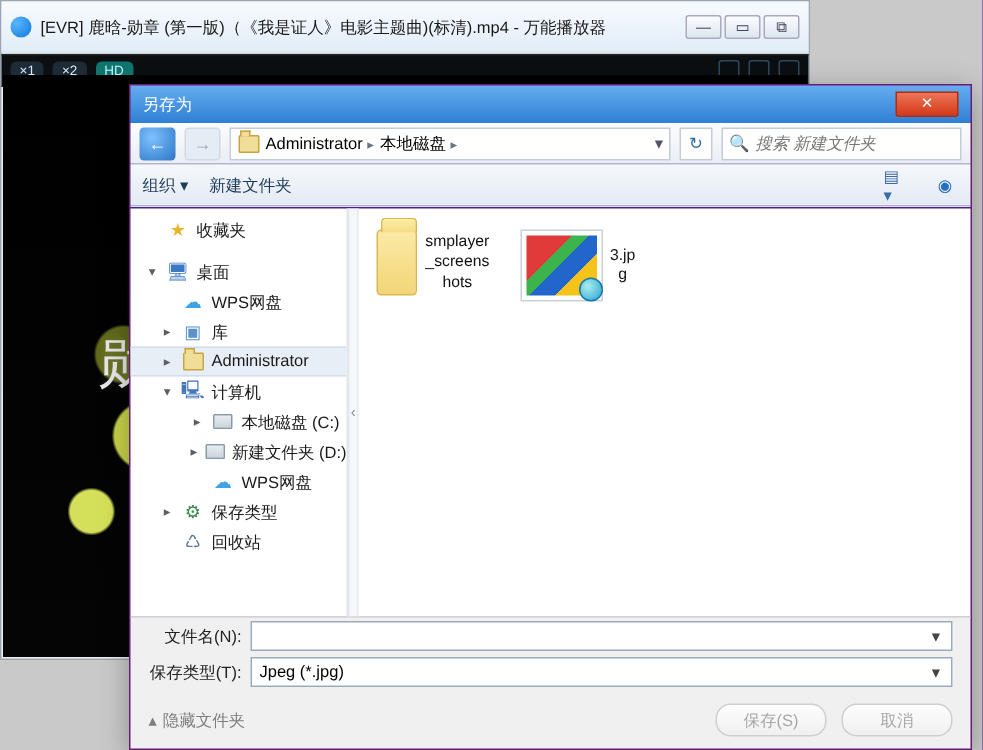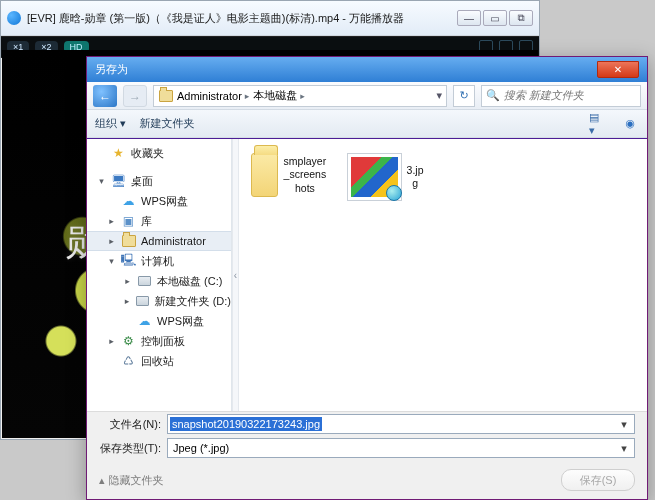--- a/index.html
+++ b/index.html
@@ -44,21 +44,21 @@
 .search .sicon { margin-right: 4px; color: #556; }
 
 .toolbar { height: 28px; background: linear-gradient(#f4f8fc,#e3eaf2); border-bottom: 1px solid #d5dde6; display: flex; align-items: center; padding: 0 8px; gap: 14px; color: #1f3a57; }
 .toolbar .spacer { flex: 1; }
 .tbicon { width: 18px; height: 18px; display: flex; align-items: center; justify-content: center; color: #3a6ca8; }
 
 .body { position: absolute; left: 0; top: 82px; right: 0; bottom: 88px; display: flex; background: #fff; }
 .side { width: 145px; border-right: 1px solid #e0e6ec; overflow: hidden; padding-top: 4px; }
 .tree-item { display: flex; align-items: center; height: 20px; padding-left: 10px; gap: 5px; color: #1a1a1a; white-space: nowrap; }
 .lvl1 { padding-left: 20px; }
-.lvl2 { padding-left: 36px; }
+.lvl2 { padding-left: 20px; margin-left: 20px; }
 .arrow { width: 9px; text-align: center; color: #5a5f66; font-size: 9px; }
 .arrow-open::before { content: "▾"; }
 .arrow-closed::before { content: "▸"; }
 .arrow-none::before { content: ""; }
 .ticon { width: 15px; height: 14px; display: inline-flex; align-items: center; justify-content: center; font-size: 12px; }
 .ic-star { color: #e7b42e; }
 .ic-desktop { color: #3b79c2; }
 .ic-cloud { color: #3ea2e6; }
 .ic-lib { color: #5c91c9; }
 .ic-user { width: 14px; height: 12px; background: #f0dd9a; border: 1px solid #caa441; border-radius: 1px; }
@@ -207,21 +207,21 @@
           <span>新建文件夹 (D:)</span>
         </div>
       <div class="tree-item lvl2">
           <span class="arrow arrow-none"></span>
           <span class="ticon ic-cloud">☁</span>
           <span>WPS网盘</span>
         </div>
       <div class="tree-item lvl1">
           <span class="arrow arrow-closed"></span>
           <span class="ticon" style="color:#3c8c4a">⚙</span>
-          <span>控制面板</span>
+          <span>保存类型</span>
         </div>
       <div class="tree-item lvl1">
           <span class="arrow arrow-none"></span>
           <span class="ticon" style="color:#5c7a9a">♺</span>
           <span>回收站</span>
         </div>
 
     </div>
 
     <div class="collapse"></div>
@@ -237,35 +237,35 @@
           </div>
         <div class="fname">3.jpg</div>
       </div>
     </div>
   </div>
 
   <div class="bottom">
     <div class="row">
       <div class="lbl">文件名(N):</div>
       <div class="field">
-        <span class="sel-text">snapshot20190322173243.jpg</span>
         <div style="flex:1"></div>
         <div class="dropbtn">▾</div>
       </div>
     </div>
     <div class="row">
       <div class="lbl">保存类型(T):</div>
       <div class="field">
         <span style="padding-left:3px">Jpeg (*.jpg)</span>
         <div style="flex:1"></div>
         <div class="dropbtn">▾</div>
       </div>
     </div>
     <div class="btnrow">
       <div class="hide">
           <span>▴</span>
           <span>隐藏文件夹</span>
         </div>
       <div class="spacer"></div>
       <div class="btn">保存(S)</div>
+      <div class="btn">取消</div>
     </div>
   </div>
 </div>
 
 </body></html>

